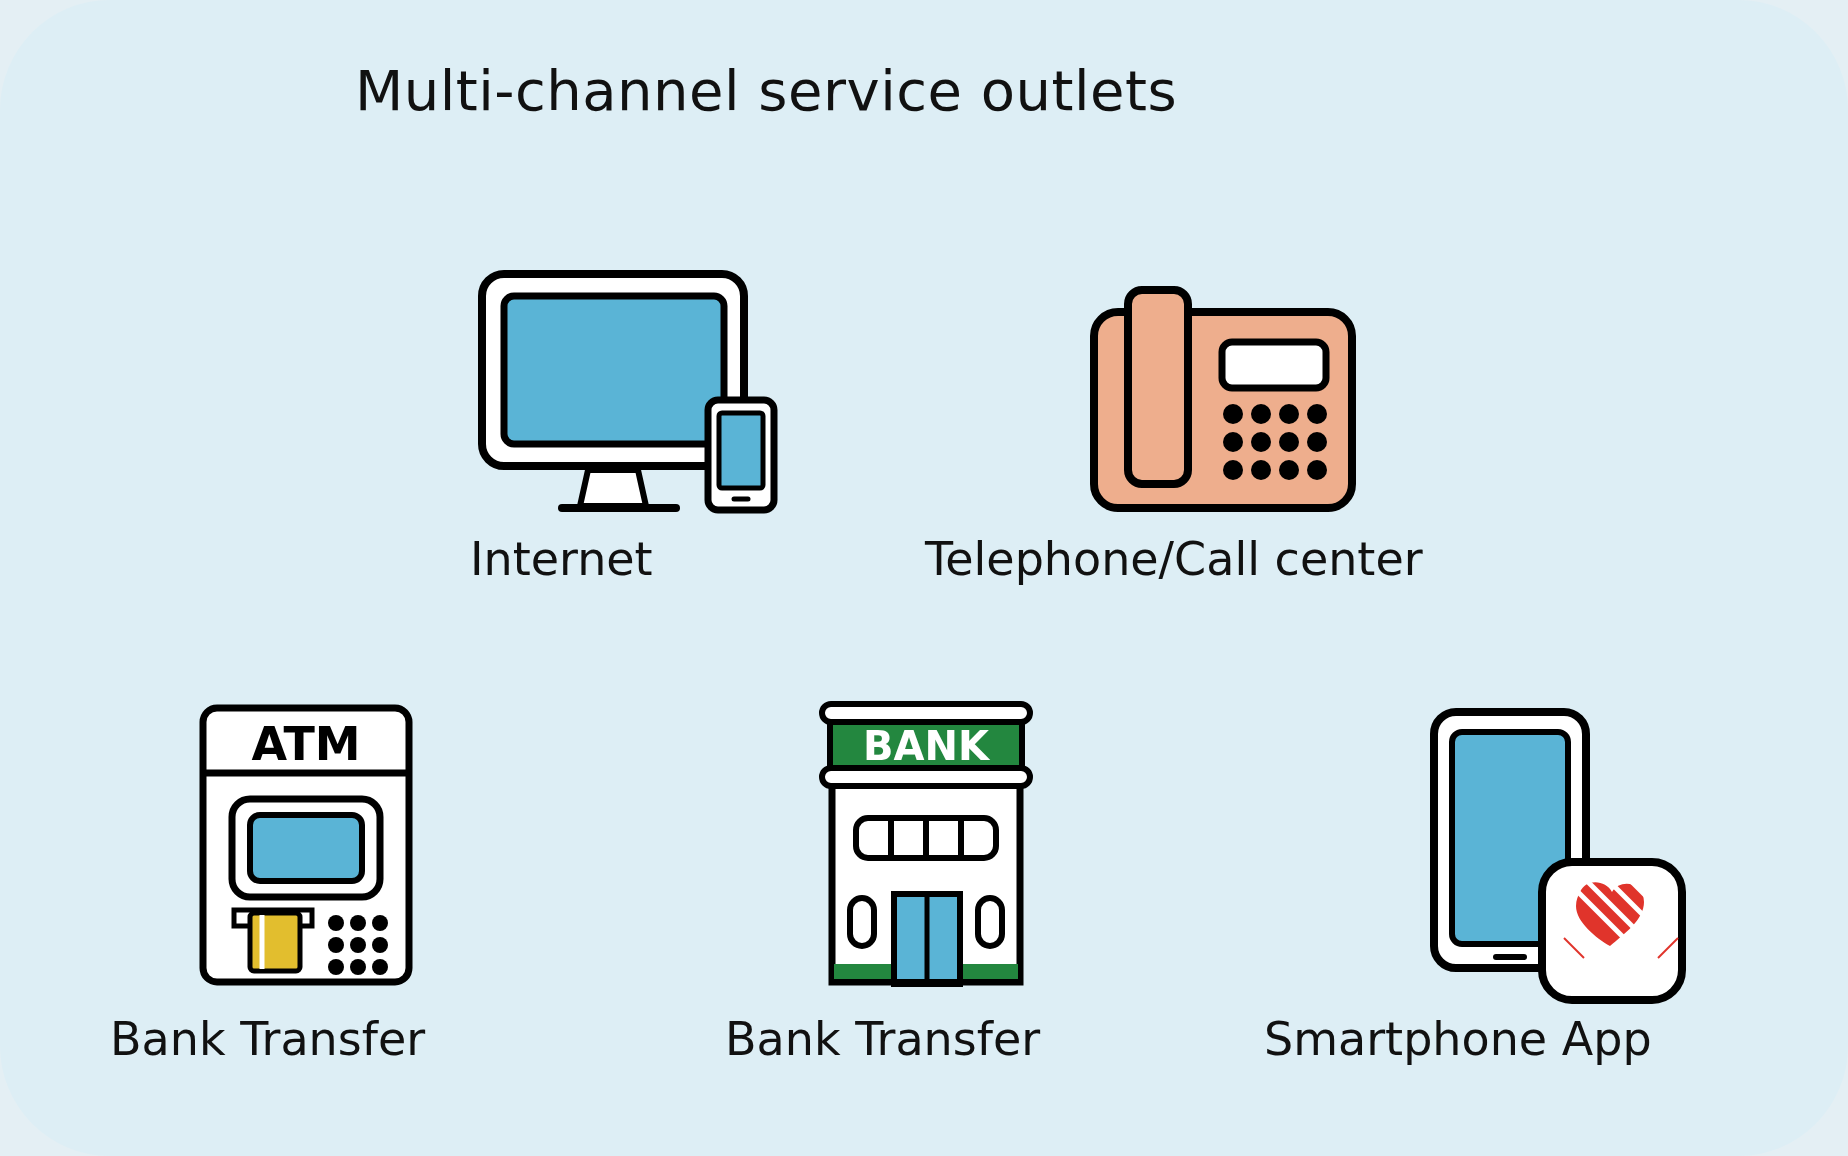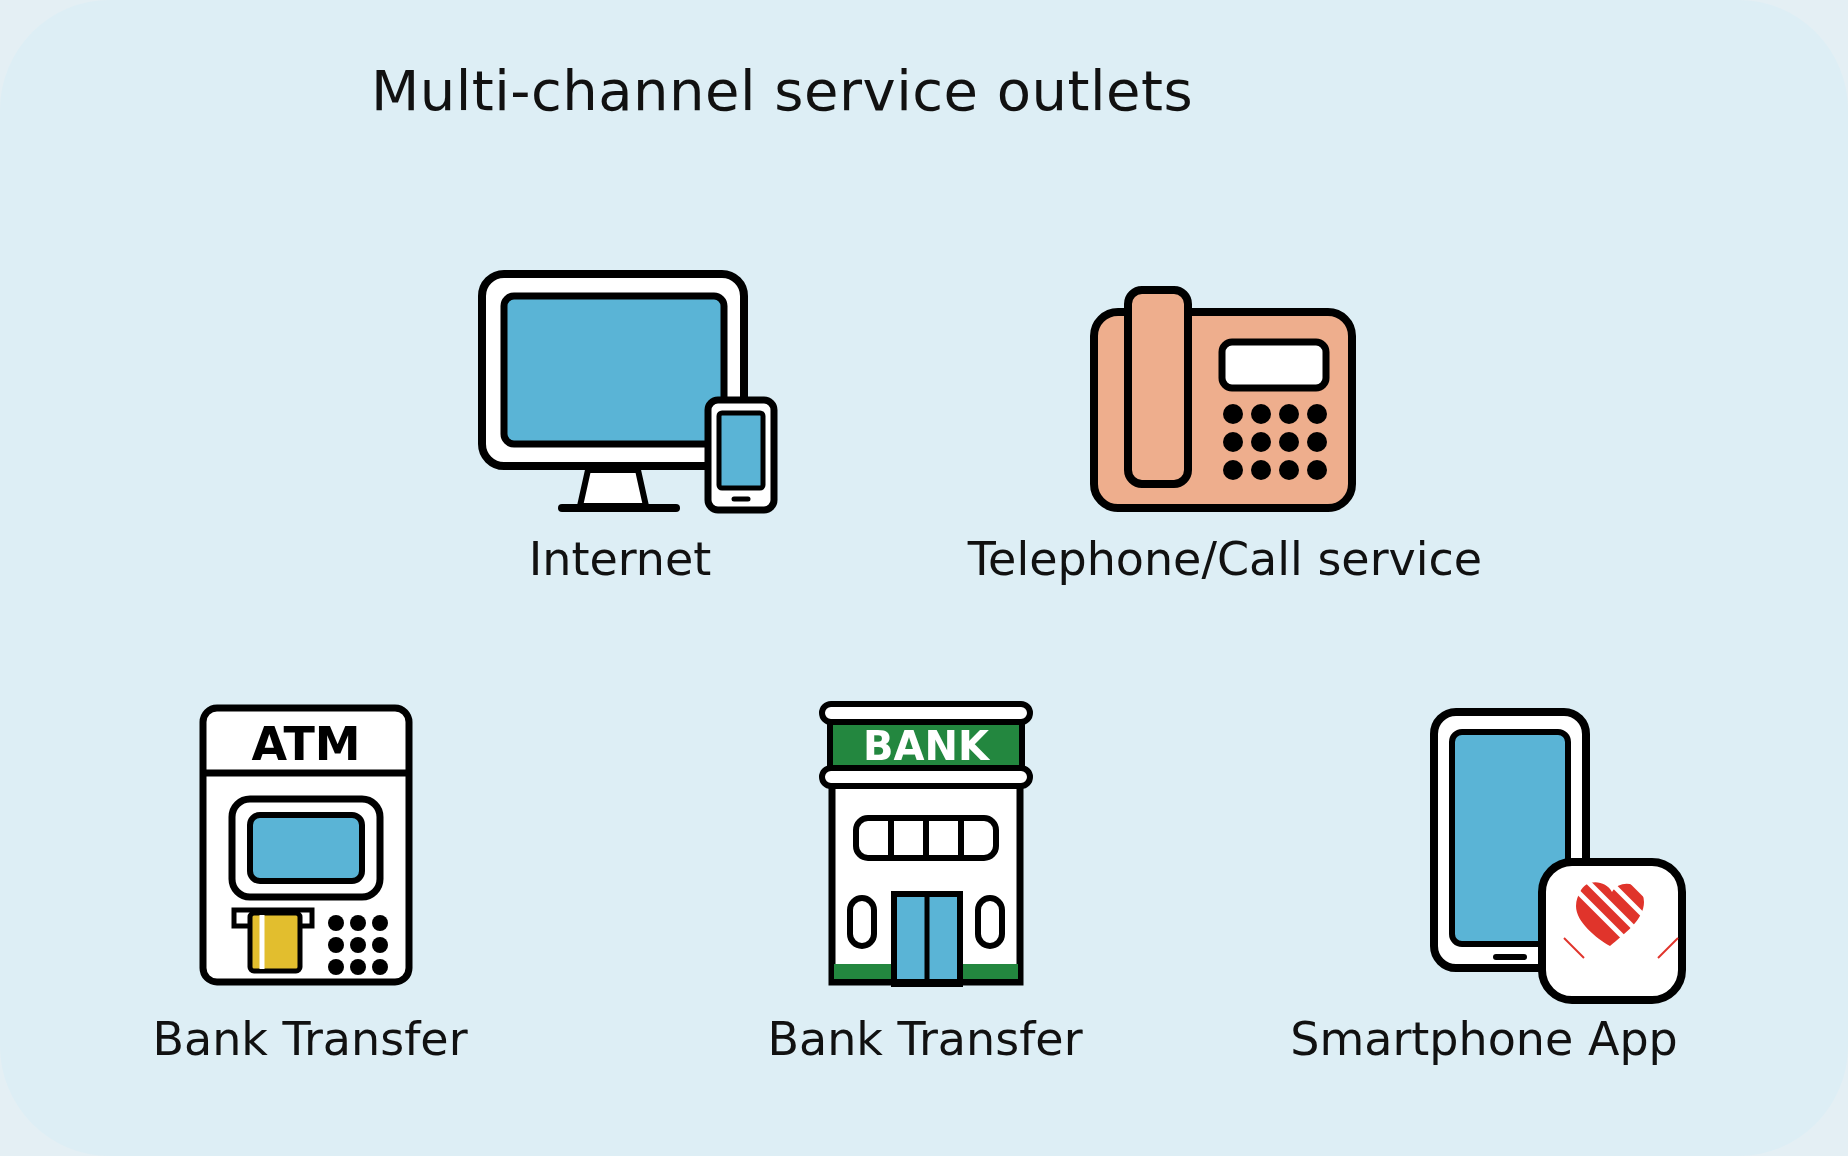--- a/index.html
+++ b/index.html
@@ -1,19 +1,19 @@
 <!DOCTYPE html>
 <html><head>
 <meta charset="utf-8">
 <style>
   html,body{margin:0;padding:0;}
   body{width:1848px;height:1156px;background:#e4eff4;position:relative;overflow:hidden;font-family:"DejaVu Sans",sans-serif;}
   .panel{position:absolute;left:0;top:0;width:1848px;height:1156px;background:#ddeef5;border-radius:110px;}
-  .title{position:absolute;left:0;width:1532px;top:58px;text-align:center;font-size:56px;color:#111;letter-spacing:0.5px;font-family:"DejaVu Sans",sans-serif;padding-left:16px;}
-  .label{position:absolute;text-align:center;font-size:46px;color:#111;white-space:nowrap;font-family:"DejaVu Sans",sans-serif;}
+  .title{position:absolute;left:0;width:1532px;top:58px;text-align:center;font-size:56px;color:#111;letter-spacing:0.5px;font-family:"DejaVu Sans",sans-serif;}
+  .label{position:absolute;font-size:46px;color:#111;white-space:nowrap;font-family:"DejaVu Sans",sans-serif;}
   .icon{position:absolute;}
 </style>
 </head>
 <body>
 
 <div class="panel"></div>
 
 <div class="title">Multi-channel service outlets</div>
 
 <svg class="icon" style="left:470px;top:268px" width="320" height="250" viewBox="0 0 320 250">
@@ -39,21 +39,21 @@
     <circle cx="145" cy="158" r="10"></circle>
       <circle cx="173" cy="158" r="10"></circle>
       <circle cx="201" cy="158" r="10"></circle>
       <circle cx="229" cy="158" r="10"></circle>
     <circle cx="145" cy="186" r="10"></circle>
       <circle cx="173" cy="186" r="10"></circle>
       <circle cx="201" cy="186" r="10"></circle>
       <circle cx="229" cy="186" r="10"></circle>
   </g>
 </svg>
-<div class="label" style="left:925px;width:600px;top:532px">Telephone/Call service</div>
+<div class="label" style="left:925px;width:600px;top:532px">Telephone/Call center</div>
 
 <svg class="icon" style="left:198px;top:703px" width="216" height="284" viewBox="0 0 216 284">
   <rect x="5" y="5" width="206" height="274" rx="14" fill="#fff" stroke="#000" stroke-width="7"></rect>
   <line x1="5" y1="70" x2="211" y2="70" stroke="#000" stroke-width="7"></line>
   <text x="108" y="57" text-anchor="middle" font-family="DejaVu Sans, sans-serif" font-weight="bold" font-size="46" fill="#000">ATM</text>
   <rect x="34" y="96" width="148" height="98" rx="18" fill="#fff" stroke="#000" stroke-width="7"></rect>
   <rect x="52" y="112" width="112" height="66" rx="10" fill="#5ab4d6" stroke="#000" stroke-width="6"></rect>
   <rect x="36" y="207" width="78" height="16" fill="#fff" stroke="#000" stroke-width="5"></rect>
   <rect x="52" y="210" width="50" height="58" rx="4" fill="#e2be2e" stroke="#000" stroke-width="5"></rect>
   <line x1="64" y1="212" x2="64" y2="266" stroke="#fff" stroke-width="5"></line>

